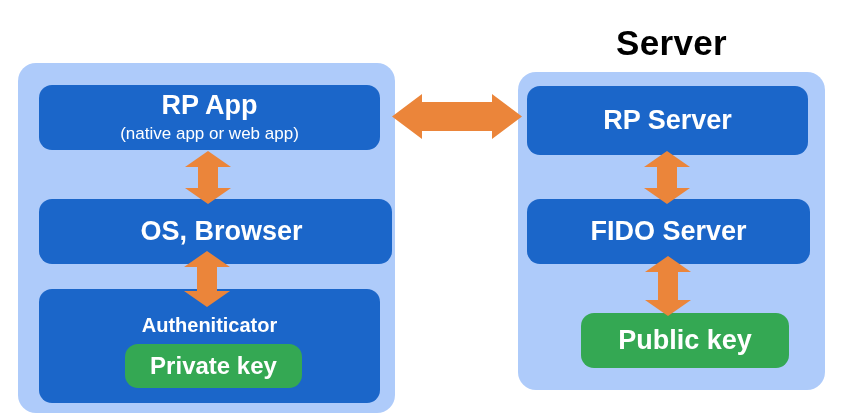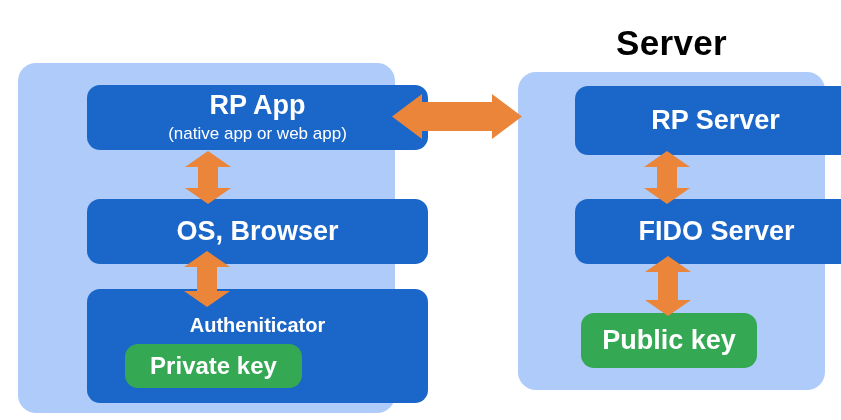--- a/index.html
+++ b/index.html
@@ -33,24 +33,23 @@
   .bluebox {
     position: absolute;
     background: #1B66C9;
     border-radius: 13px;
     color: #ffffff;
     display: flex;
     flex-direction: column;
     align-items: center;
     justify-content: center;
     text-align: center;
-    margin-left: 48px;
   }
   .box-rp-app       { left: 39px;  top: 85px;  width: 341px; height: 65px; }
-  .box-os-browser   { left: 39px;  top: 199px; width: 341px; height: 65px; }
+  .box-os-browser   { left: 39px;  top: 199px; width: 341px; height: 65px; padding-left: 12px; }
   .box-authenticator{ left: 39px;  top: 289px; width: 341px; height: 114px;
                       justify-content: flex-start; padding-top: 25px; box-sizing: border-box; }
   .box-rp-server    { left: 527px; top: 86px;  width: 281px; height: 69px; }
   .box-fido-server  { left: 527px; top: 199px; width: 283px; height: 65px; }
 
   .box-label    { font-size: 27px; font-weight: 600; line-height: 1.1; }
   .box-label-sm { font-size: 20px; font-weight: 600; line-height: 1.1; }
   .box-sublabel { font-size: 17px; font-weight: 400; margin-top: 3px; }
 
   .greenbox {
@@ -58,21 +57,21 @@
     background: #34A853;
     border-radius: 13px;
     color: #ffffff;
     display: flex;
     align-items: center;
     justify-content: center;
     font-size: 24px;
     font-weight: 600;
   }
   .green-private { left: 125px; top: 344px; width: 177px; height: 44px; }
-  .green-public  { left: 581px; top: 313px; width: 176px; height: 55px; font-size: 27px; }
+  .green-public  { left: 581px; top: 313px; width: 208px; height: 55px; font-size: 27px; }
 
   .arrow { position: absolute; line-height: 0; }
   .arrow svg { display: block; }
   .arrow-h  { left: 392px; top: 94px; }
   .arrow-v1 { left: 185px; top: 151px; }
   .arrow-v2 { left: 184px; top: 251px; }
   .arrow-v3 { left: 644px; top: 151px; }
   .arrow-v4 { left: 645px; top: 256px; }
 </style>
 </head>

